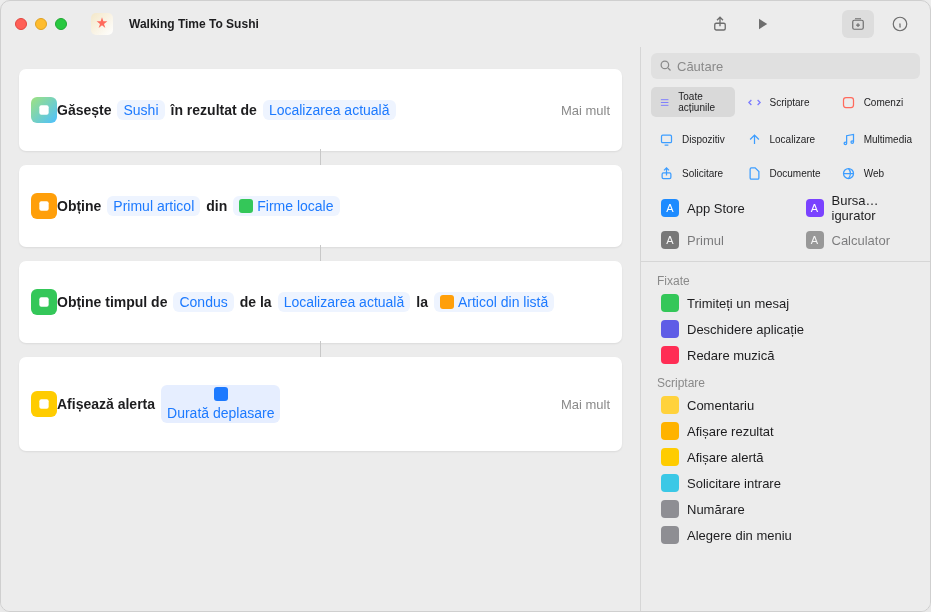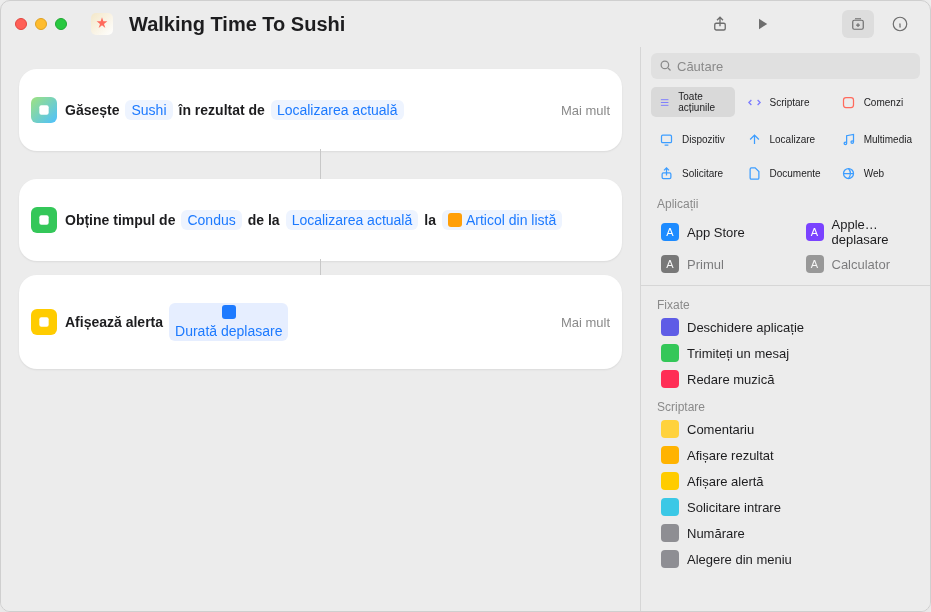--- a/index.html
+++ b/index.html
@@ -36,21 +36,21 @@
   .dot.red { background:#ff5f57; border:1px solid #e24640; }
   .dot.yellow{ background:#febc2e; border:1px solid #dfa223; }
   .dot.green{ background:#28c840; border:1px solid #20a833; }
   .app-icon {
     width: 22px; height: 22px; border-radius:5px;
     background: linear-gradient(135deg,#f3e7c9,#fff);
     display:flex;align-items:center;justify-content:center;
     margin-left: 14px;
   }
   .app-icon svg { width:16px;height:16px; }
-  .title { font-size: 20px; font-weight: 600; margin-left:6px; }
+  .title { font-size: 12px; font-weight: 600; margin-left:6px; }
   .spacer { flex:1; }
   .toolbar-btn {
     width: 32px; height: 28px; border-radius:6px;
     display:flex;align-items:center;justify-content:center;
     color:#6e6e6e;
   }
   .toolbar-btn.active { background:#ddd; }
   .toolbar-btn svg { width:18px; height:18px; }
   
   .body {
@@ -61,26 +61,26 @@
   .canvas {
     flex:1;
     background:#ececec;
     padding: 22px 18px;
     overflow-y:auto;
   }
   .actions-col { display:flex; flex-direction:column; align-items:stretch; }
   .connector { width:1px; height:18px; background:#c8c8c8; align-self:center; margin:-2px 0; }
   .card {
     background:#fff;
-    border-radius:18px;
+    border-radius:7px;
     box-shadow: 0 1px 2px rgba(0,0,0,0.08);
     padding:28px 12px;
     display:flex;
     align-items:center;
-    gap:8px;
+    gap:0;
     font-size:14px;
     min-height:44px;
   }
   .card .icon-slot {
     width:26px;height:26px;border-radius:6px;
     display:flex;align-items:center;justify-content:center;
     flex-shrink:0;
     color:#fff;
     font-size:14px;
   }
@@ -224,20 +224,38 @@
                 <span>Sushi</span>
               </span>
               <span style="font-weight: 600;">în rezultat de</span>
               <span class="pill">
                 <span>Localizarea actuală</span>
               </span>
             </div>
             <span class="more">Mai mult</span>
           </div>
           <div class="connector"></div>
+          <div class="card">
+            <div class="icon-slot" style="background: rgb(255, 159, 10);">
+              <svg viewBox="0 0 24 24" width="16" height="16" fill="#fff">
+                <rect x="5" y="5" width="14" height="14" rx="3"></rect>
+              </svg>
+            </div>
+            <div class="card-text">
+              <span style="font-weight: 600;">Obține</span>
+              <span class="pill">
+                <span>Primul articol</span>
+              </span>
+              <span style="font-weight: 600;">din</span>
+              <span class="pill">
+                <span class="mini" style="border-radius: 3px; background: rgb(52, 199, 89);"></span>
+                <span>Firme locale</span>
+              </span>
+            </div>
+          </div>
           <div class="connector"></div>
           <div class="card">
             <div class="icon-slot" style="background: rgb(52, 199, 89);">
               <svg viewBox="0 0 24 24" width="16" height="16" fill="#fff">
                 <rect x="5" y="5" width="14" height="14" rx="3"></rect>
               </svg>
             </div>
             <div class="card-text">
               <span style="font-weight: 600;">Obține timpul de</span>
               <span class="pill">
@@ -337,54 +355,53 @@
           </div>
           <div class="cat">
             <svg viewBox="0 0 24 24" stroke="#3c9dff" stroke-width="2" fill="none">
               <circle cx="12" cy="12" r="8"></circle>
               <path d="M4 12h16M12 4a12 12 0 010 16"></path>
             </svg>
             <span>Web</span>
           </div>
         </div>
 
-      <div class="section-label">Aplicații</div>
       <div class="app-grid" id="apps-grid">
           <div class="app-row">
             <div class="appicon" style="background: rgb(29, 139, 255);">A</div>
             <span>App Store</span>
           </div>
           <div class="app-row">
             <div class="appicon" style="background: rgb(122, 66, 255);">A</div>
-            <span>Apple…deplasare</span>
+            <span>Bursa…igurator</span>
           </div>
           <div class="app-row faded">
             <div class="appicon" style="background: rgb(27, 27, 27);">A</div>
             <span>Primul</span>
           </div>
           <div class="app-row faded">
             <div class="appicon" style="background: rgb(85, 85, 85);">A</div>
             <span>Calculator</span>
           </div>
         </div>
 
       <div class="divider"></div>
 
       <div class="scroll-area">
         <div class="section-label">Fixate</div>
         <div id="pinned-list">
             <div class="list-row">
+              <div class="appicon" style="background: rgb(52, 199, 89);"></div>
+              <span>Trimiteți un mesaj</span>
+            </div>
+            <div class="list-row">
               <div class="appicon" style="background: rgb(94, 92, 230);"></div>
               <span>Deschidere aplicație</span>
             </div>
             <div class="list-row">
-              <div class="appicon" style="background: rgb(52, 199, 89);"></div>
-              <span>Trimiteți un mesaj</span>
-            </div>
-            <div class="list-row">
               <div class="appicon" style="background: rgb(255, 45, 85);"></div>
               <span>Redare muzică</span>
             </div>
           </div>
 
         <div class="section-label">Scriptare</div>
         <div id="scripting-list">
             <div class="list-row">
               <div class="appicon" style="background: rgb(255, 210, 60);"></div>
               <span>Comentariu</span>

